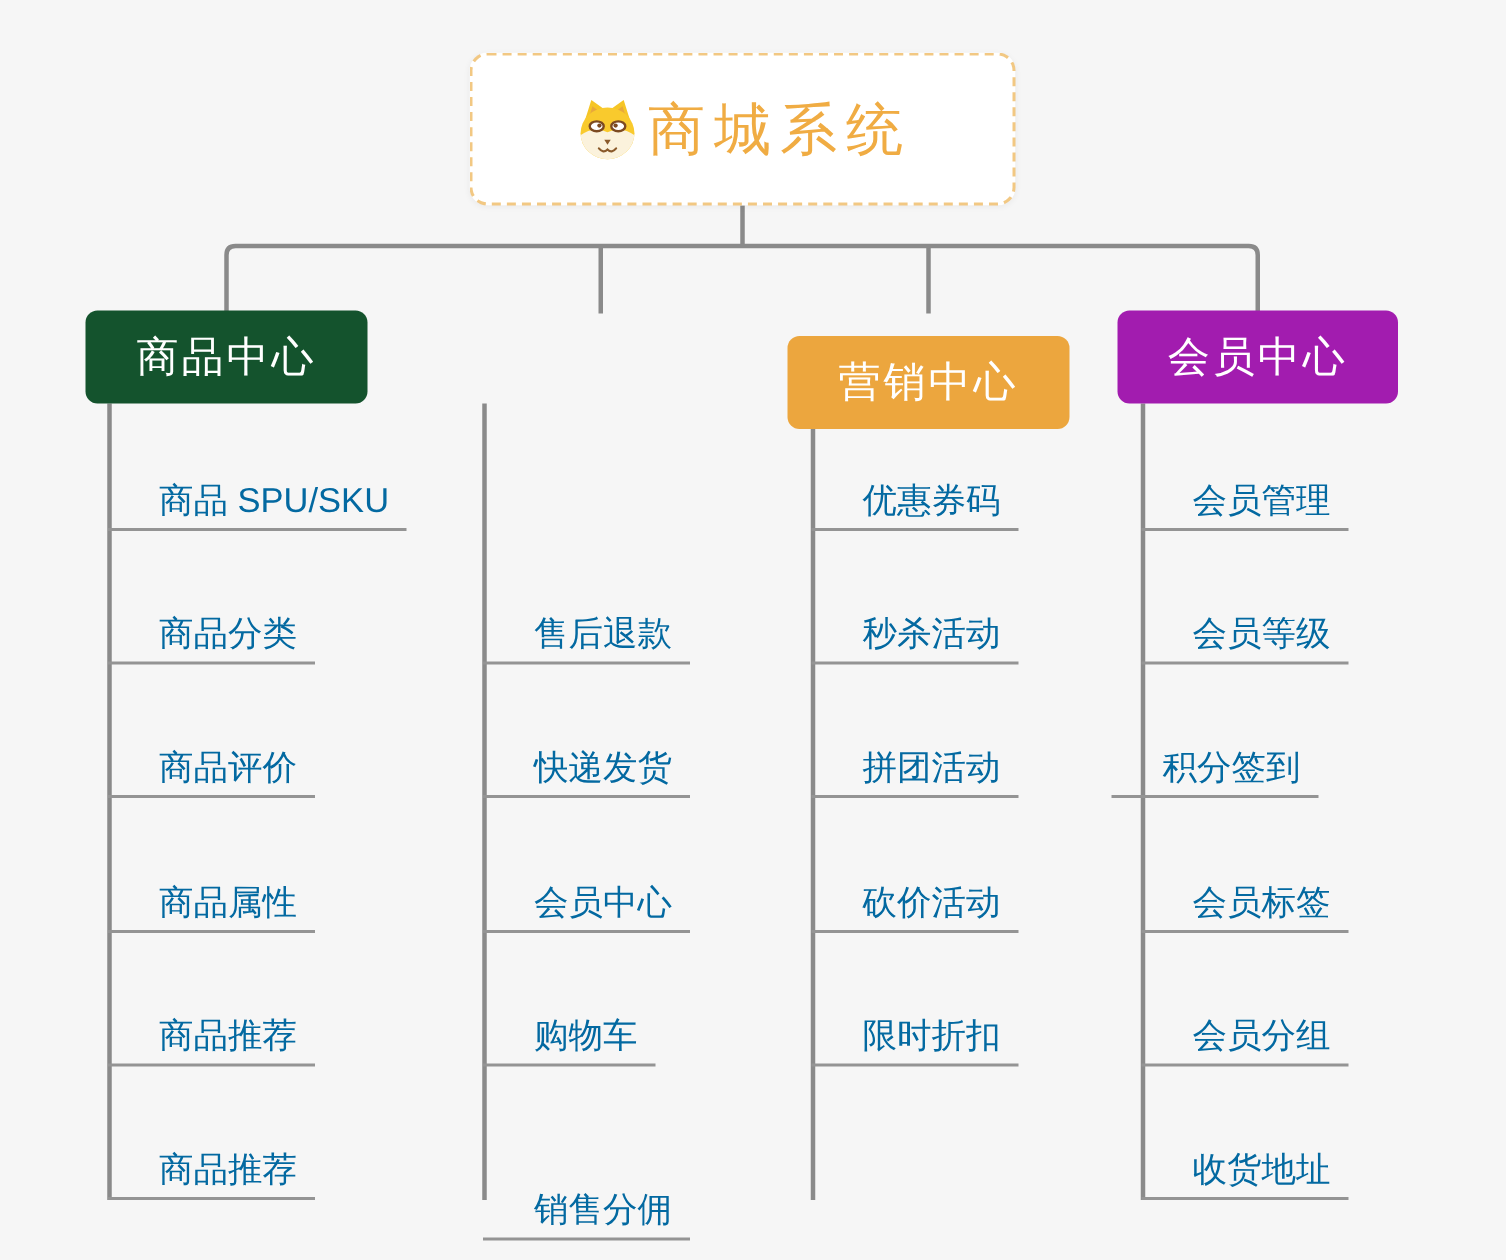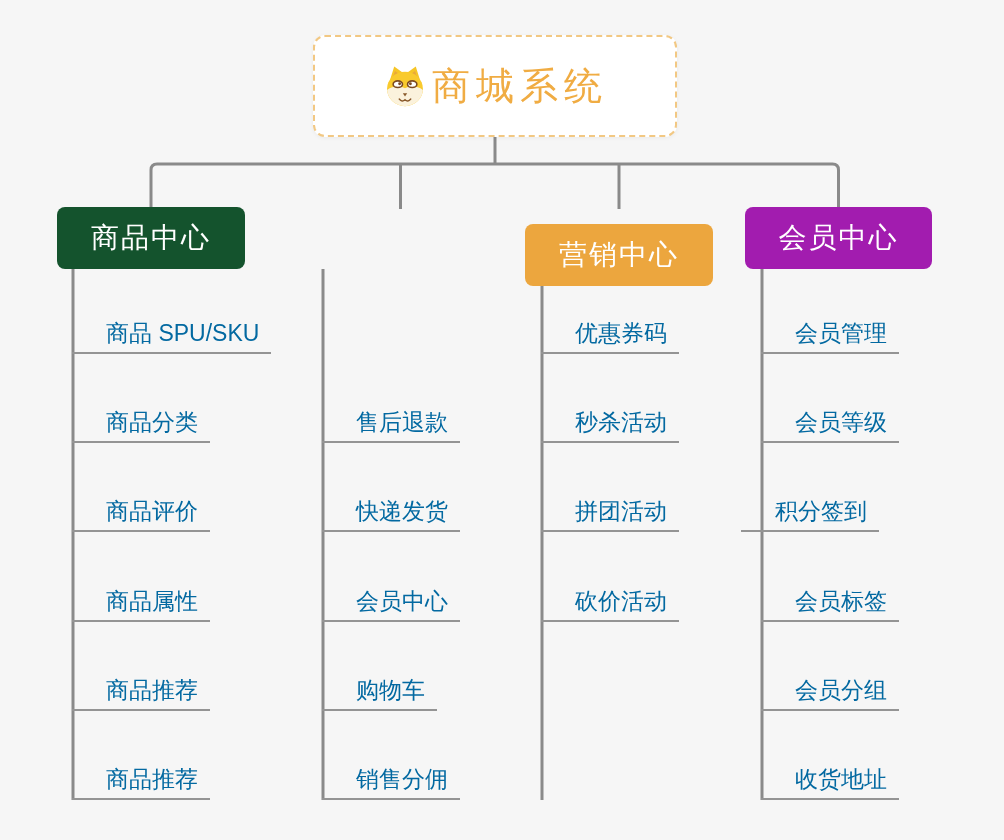--- a/index.html
+++ b/index.html
@@ -100,26 +100,27 @@
   <div class="leaf" style="left:72px;top:407px">商品分类</div>
   <div class="leaf" style="left:72px;top:496px">商品评价</div>
   <div class="leaf" style="left:72px;top:586px">商品属性</div>
   <div class="leaf" style="left:72px;top:675px">商品推荐</div>
   <div class="leaf" style="left:72px;top:764px">商品推荐</div>
 
   <div class="leaf" style="left:322px;top:407px">售后退款</div>
   <div class="leaf" style="left:322px;top:496px">快递发货</div>
   <div class="leaf" style="left:322px;top:586px">会员中心</div>
   <div class="leaf" style="left:322px;top:675px">购物车</div>
-  <div class="leaf" style="left:322px;top:764px">销售分佣</div>
+  <div class="leaf" style="left:322px;top:791px">销售分佣</div>
 
   <div class="leaf" style="left:541px;top:318px">优惠券码</div>
   <div class="leaf" style="left:541px;top:407px">秒杀活动</div>
   <div class="leaf" style="left:541px;top:496px">拼团活动</div>
   <div class="leaf" style="left:541px;top:586px">砍价活动</div>
+  <div class="leaf" style="left:541px;top:675px">限时折扣</div>
 
   <div class="leaf" style="left:761px;top:318px">会员管理</div>
   <div class="leaf" style="left:761px;top:407px">会员等级</div>
   <div class="leaf" style="left:741px;top:496px">积分签到</div>
   <div class="leaf" style="left:761px;top:586px">会员标签</div>
   <div class="leaf" style="left:761px;top:675px">会员分组</div>
   <div class="leaf" style="left:761px;top:764px">收货地址</div>
 
 </div>
 

